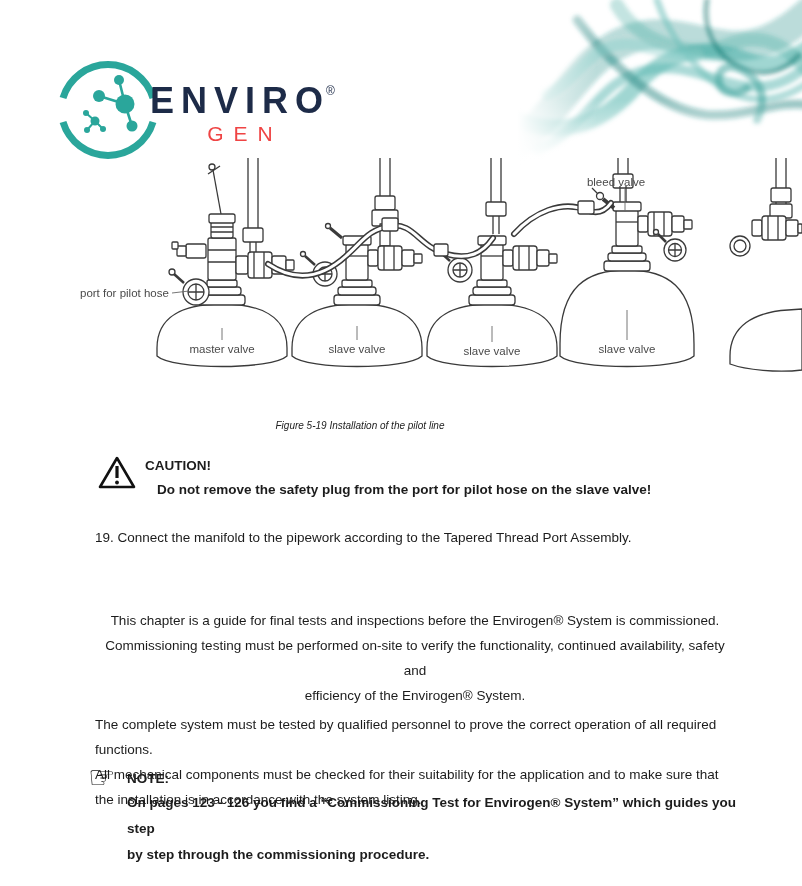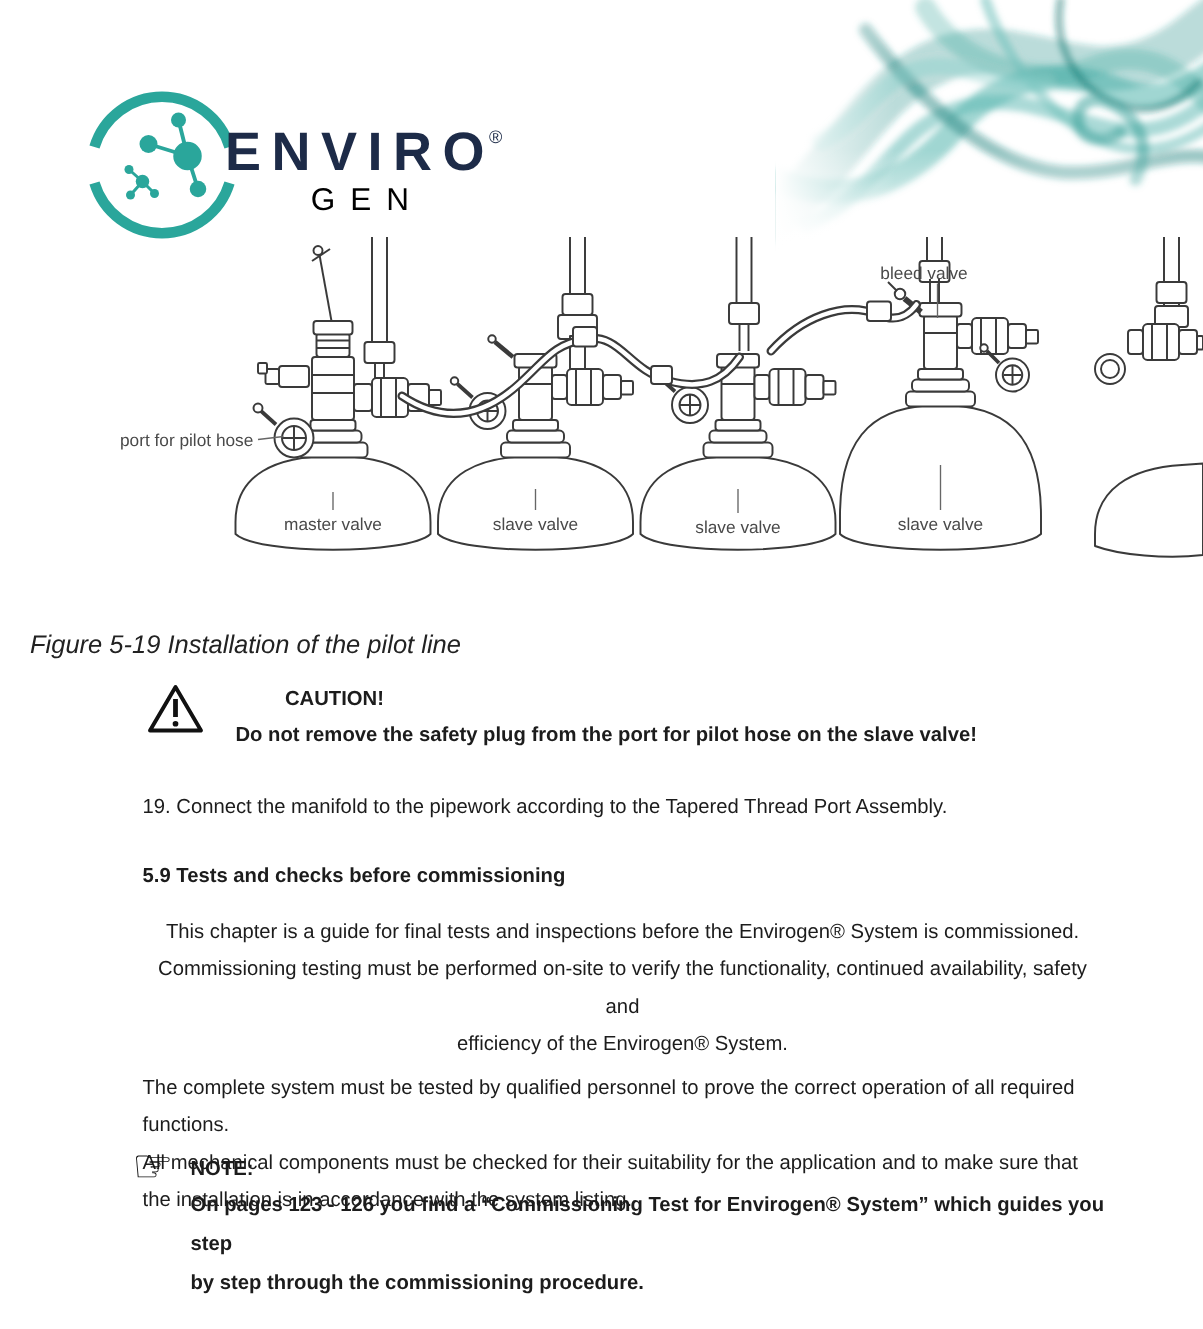--- a/index.html
+++ b/index.html
@@ -9,30 +9,30 @@
   }
   
   .smoke { position:absolute; top:0; right:0; }
   
   .logo { position:absolute; left:58px; top:58px; width:300px; height:110px; }
   .logo-circle { position:absolute; left:0; top:0; }
   .brand-text { position:absolute; left:92px; top:22px; white-space:nowrap; }
   .brand-primary { font-size:36px; font-weight:bold; letter-spacing:7px; color:#1d2b48; }
   .brand-reg { font-size:12px; color:#1d2b48; vertical-align:18px; margin-left:-4px; }
   .brand-sub { position:absolute; left:92px; top:64px; width:190px; text-align:center;
-    font-size:21px; letter-spacing:10px; color:#000000; }
+    font-size:21px; letter-spacing:10px; color:#ef4444; }
   
   .illus { position:absolute; left:62px; top:158px; }
   .illus text { font-size:11.5px; fill:#4a4a4a; stroke:none; font-family:"Liberation Sans", sans-serif; }
   
-  .fig-caption { position:absolute; left:20px; top:420px; width:680px; 
-    font-size:17px; font-style:italic; color:#222; }
+  .fig-caption { position:absolute; left:20px; top:420px; width:680px; text-align:center;
+    font-size:10px; font-style:italic; color:#222; }
   
   .caution-icon { position:absolute; left:97px; top:455px; }
-  .caution-title { position:absolute; left:145px; top:458px; font-size:13.5px; font-weight:bold;margin-left:45px; }
+  .caution-title { position:absolute; left:145px; top:458px; font-size:13.5px; font-weight:bold; }
   .caution-text  { position:absolute; left:145px; top:482px; font-size:13.5px; font-weight:bold;margin-left:12px; }
   
   .step17  { position:absolute; left:95px; top:530px; font-size:13.5px; }
   .heading { position:absolute; left:95px; top:576px; font-size:13.5px; font-weight:bold; }
   .para { position:absolute; left:95px; width:640px; font-size:13.5px; line-height:25px; white-space:pre-line; }
   .para1 { top:608px;text-align:center; }
   .para2 { top:712px; }
   
   .note-icon { position:absolute; left:88px; top:762px; font-size:31px; line-height:31px; color:#111; }
   .note-title { position:absolute; left:127px; top:771px; font-size:13.5px; font-weight:bold;text-align:center; }
@@ -268,21 +268,20 @@
   <svg class="caution-icon" viewBox="0 0 40 36" width="40" height="36">
     <path d="M20,3 L37,32 L3,32 Z" fill="none" stroke="#111" stroke-width="2.6" stroke-linejoin="round"></path>
     <line x1="20" y1="11" x2="20" y2="23" stroke="#111" stroke-width="3.2"></line>
     <circle cx="20" cy="27.5" r="1.9" fill="#111"></circle>
   </svg>
   <div class="caution-title">CAUTION!</div>
   <div class="caution-text">Do not remove the safety plug from the port for pilot hose on the slave valve!</div>
 
   <div class="step17">19. Connect the manifold to the pipework according to the Tapered Thread Port Assembly.</div>
 
-  <div class="heading">5.9 Tests and checks before commissioning</div>
   <div class="para para1">This chapter is a guide for final tests and inspections before the Envirogen® System is commissioned.
 Commissioning testing must be performed on-site to verify the functionality, continued availability, safety and
 efficiency of the Envirogen® System.</div>
   <div class="para para2">The complete system must be tested by qualified personnel to prove the correct operation of all required functions.
 All mechanical components must be checked for their suitability for the application and to make sure that
 the installation is in accordance with the system listing.</div>
 
   <div class="note-icon">☞</div>
   <div class="note-title">NOTE:</div>
   <div class="note-text">On pages 123 - 126 you find a “Commissioning Test for Envirogen® System” which guides you step

